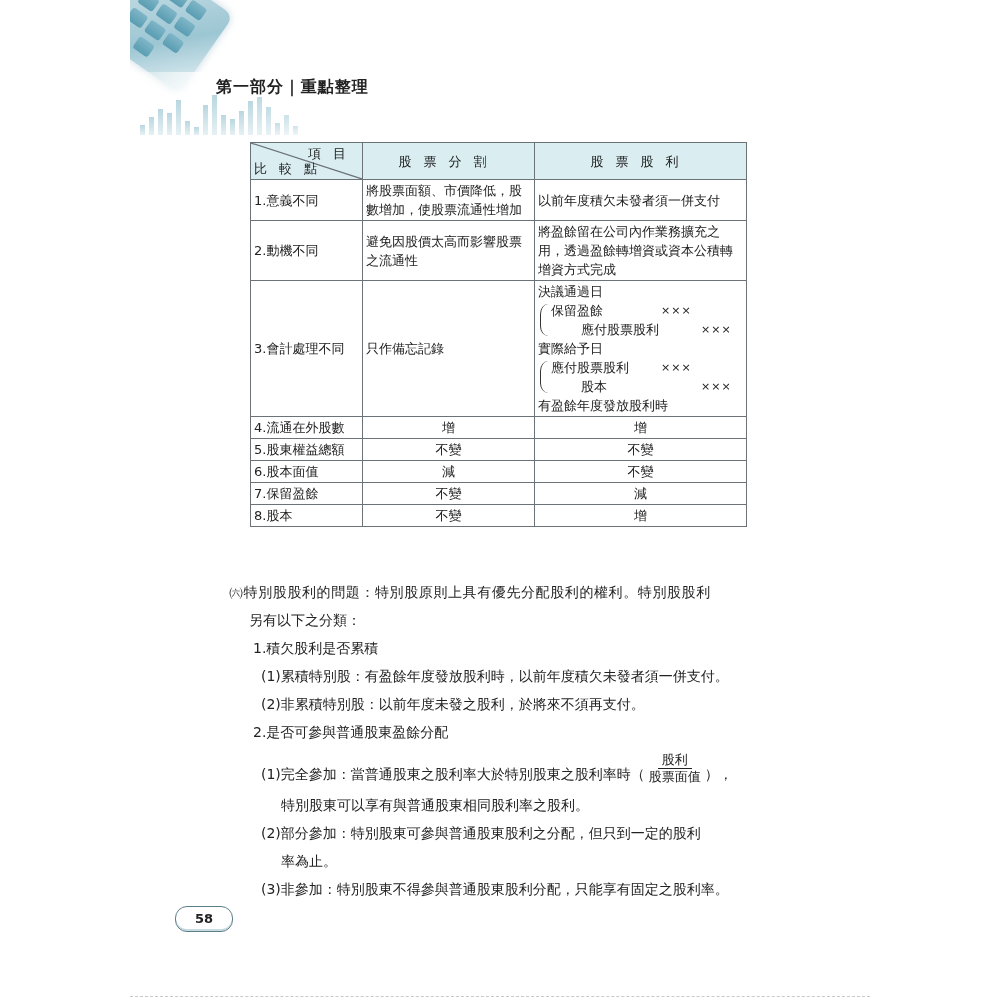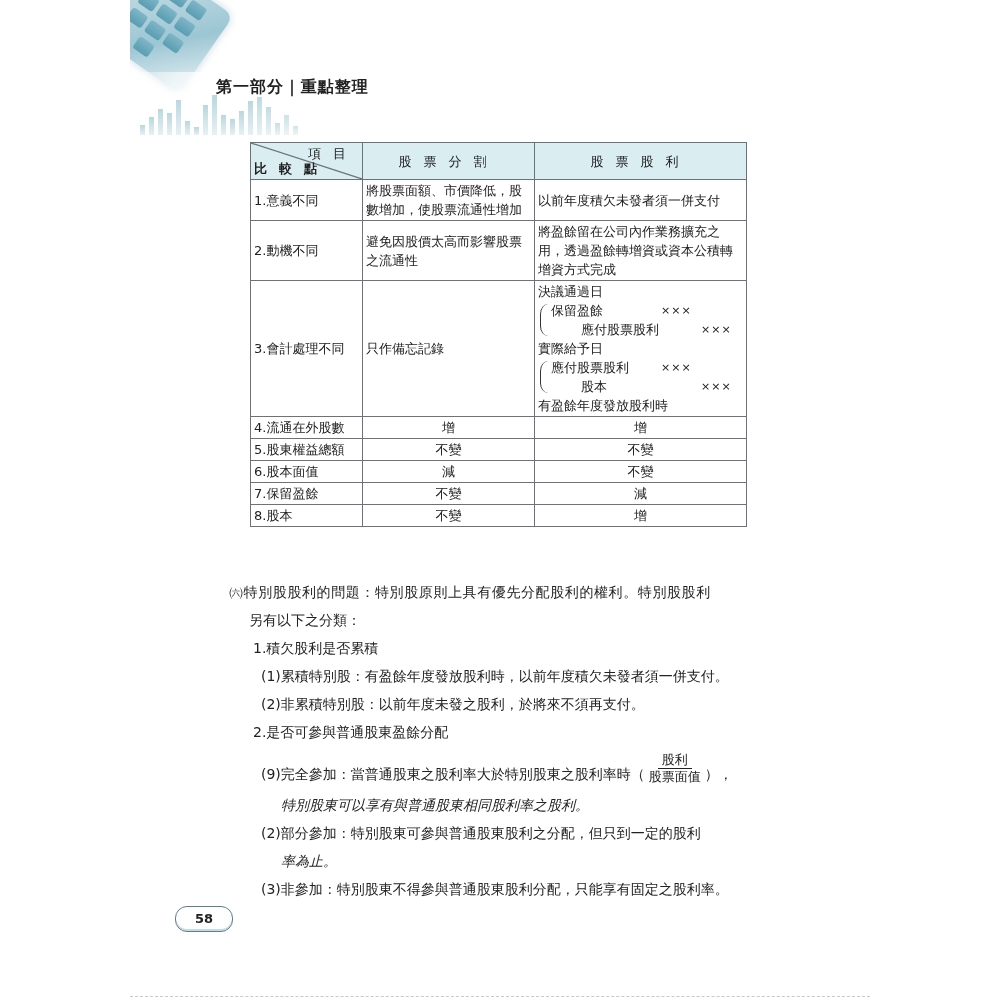--- a/index.html
+++ b/index.html
@@ -25,39 +25,39 @@
                    color: #222; letter-spacing: 1px; }
 
   
   table.cmp { position: absolute; left: 250px; top: 142px; width: 496px; border-collapse: collapse;
               font-size: 13px; table-layout: fixed; }
   table.cmp td, table.cmp th { border: 1.5px solid #6b7379; padding: 1px 3px; vertical-align: middle; line-height: 19px; }
   table.cmp th { background: #daeef2; font-weight: normal; height: 34px; letter-spacing: 12px; text-align: center; }
   th.corner { position: relative; letter-spacing: 0; padding: 0; }
   th.corner svg { position: absolute; left: 0; top: 0; width: 100%; height: 100%; }
   th.corner .c-top { position: absolute; right: 4px; top: 1px; }
-  th.corner .c-bot { position: absolute; left: 3px; bottom: 1px; font-weight: bold; }
+  th.corner .c-bot { position: absolute; left: 3px; bottom: 1px; }
   td.center { text-align: center; }
   td.point { white-space: nowrap; }
   .journal { line-height: 21px; margin-top: 45px; }
   .brace-block { display: flex; align-items: stretch; }
   .brace { width: 8px; border-left: 1.3px solid #333; border-top-left-radius: 8px 10px; border-bottom-left-radius: 8px 10px; margin: 3px 2px 3px 2px; }
   .je-line { display: flex; }
   .je-acct { width: 110px; }
   .je-amt { width: 40px; font-size: 11px; letter-spacing: 1px; }
   .indent { padding-left: 30px; width: 80px; }
 
   
   .body-text { position: absolute; left: 229px; top: 578px; width: 530px; font-size: 14px; color: #222; }
   .body-text p { margin: 0; line-height: 28px; }
   .l0 { padding-left: 0; letter-spacing: 0.6px; }
   .l0b { padding-left: 20px; }
   .l1 { padding-left: 24px; }
   .l2 { padding-left: 32px; }
-  .l2b { padding-left: 52px; font-style: italic; }
+  .l2b { padding-left: 52px; }
   .fraction { display: inline-flex; flex-direction: column; align-items: center; vertical-align: middle;
               font-size: 13px; line-height: 16px; margin: 0 2px; position: relative; top: -6px; }
   .fraction .num { border-bottom: 1.3px solid #222; padding: 0 4px; }
   .fraction .den { padding: 0 2px; }
   .gap-line { height: 12px; }
 
   
   .page-num { position: absolute; left: 175px; top: 906px; width: 56px; height: 24px; border: 1.3px solid #5c7e8a;
               border-radius: 12px; text-align: center; line-height: 24px; font-size: 13px; font-weight: bold;
               color: #222; box-shadow: inset 0 -2px 0 #c8dbe1; }
@@ -201,21 +201,21 @@
 
 <div class="body-text">
   <p class="l0">㈥特別股股利的問題：特別股原則上具有優先分配股利的權利。特別股股利</p>
   <p class="l0b">另有以下之分類：</p>
   <p class="l1">1.積欠股利是否累積</p>
   <p class="l2">(1)累積特別股：有盈餘年度發放股利時，以前年度積欠未發者須一併支付。</p>
   <p class="l2">(2)非累積特別股：以前年度未發之股利，於將來不須再支付。</p>
   <p class="l1">2.是否可參與普通股東盈餘分配</p>
   <div class="gap-line"></div>
   <p class="l2">
-    <span>(9)完全參加：當普通股東之股利率大於特別股東之股利率時（</span><span class="fraction">
+    <span>(1)完全參加：當普通股東之股利率大於特別股東之股利率時（</span><span class="fraction">
         <span class="num">股利</span>
         <span class="den">股票面值</span>
       </span><span>），</span>
   </p>
   <p class="l2b">特別股東可以享有與普通股東相同股利率之股利。</p>
   <p class="l2">(2)部分參加：特別股東可參與普通股東股利之分配，但只到一定的股利</p>
   <p class="l2b">率為止。</p>
   <p class="l2">(3)非參加：特別股東不得參與普通股東股利分配，只能享有固定之股利率。</p>
 </div>
 

